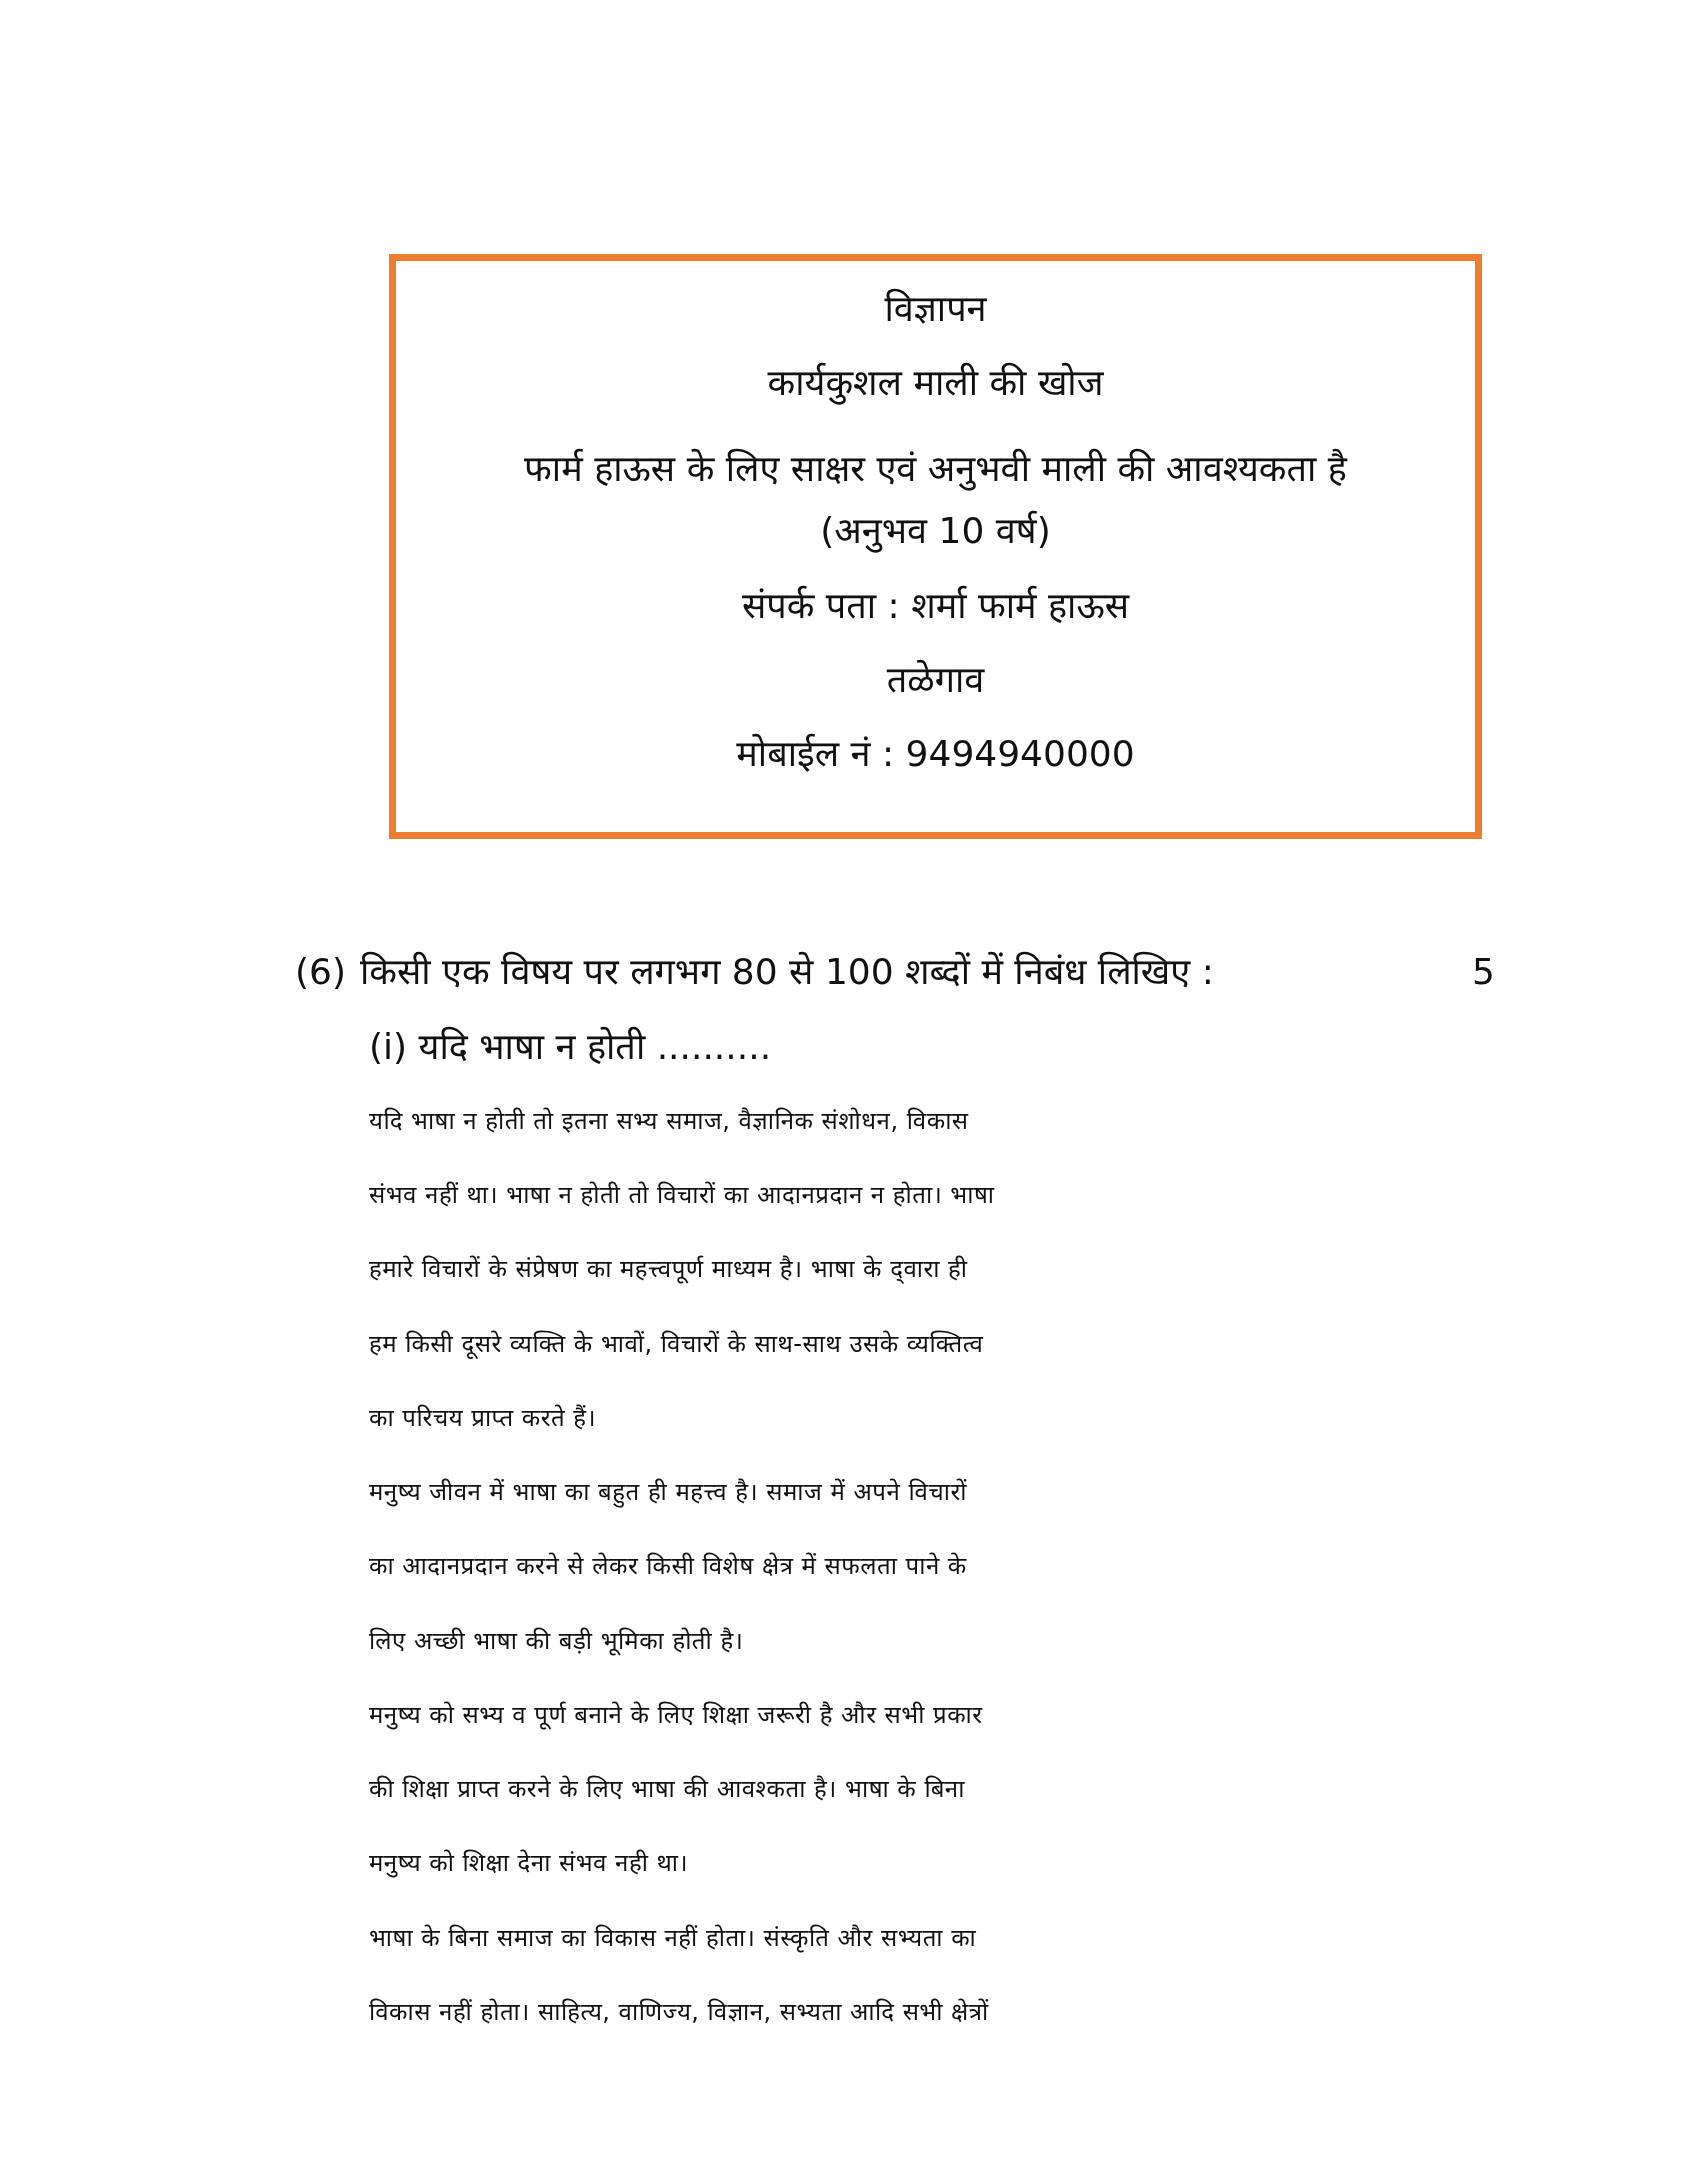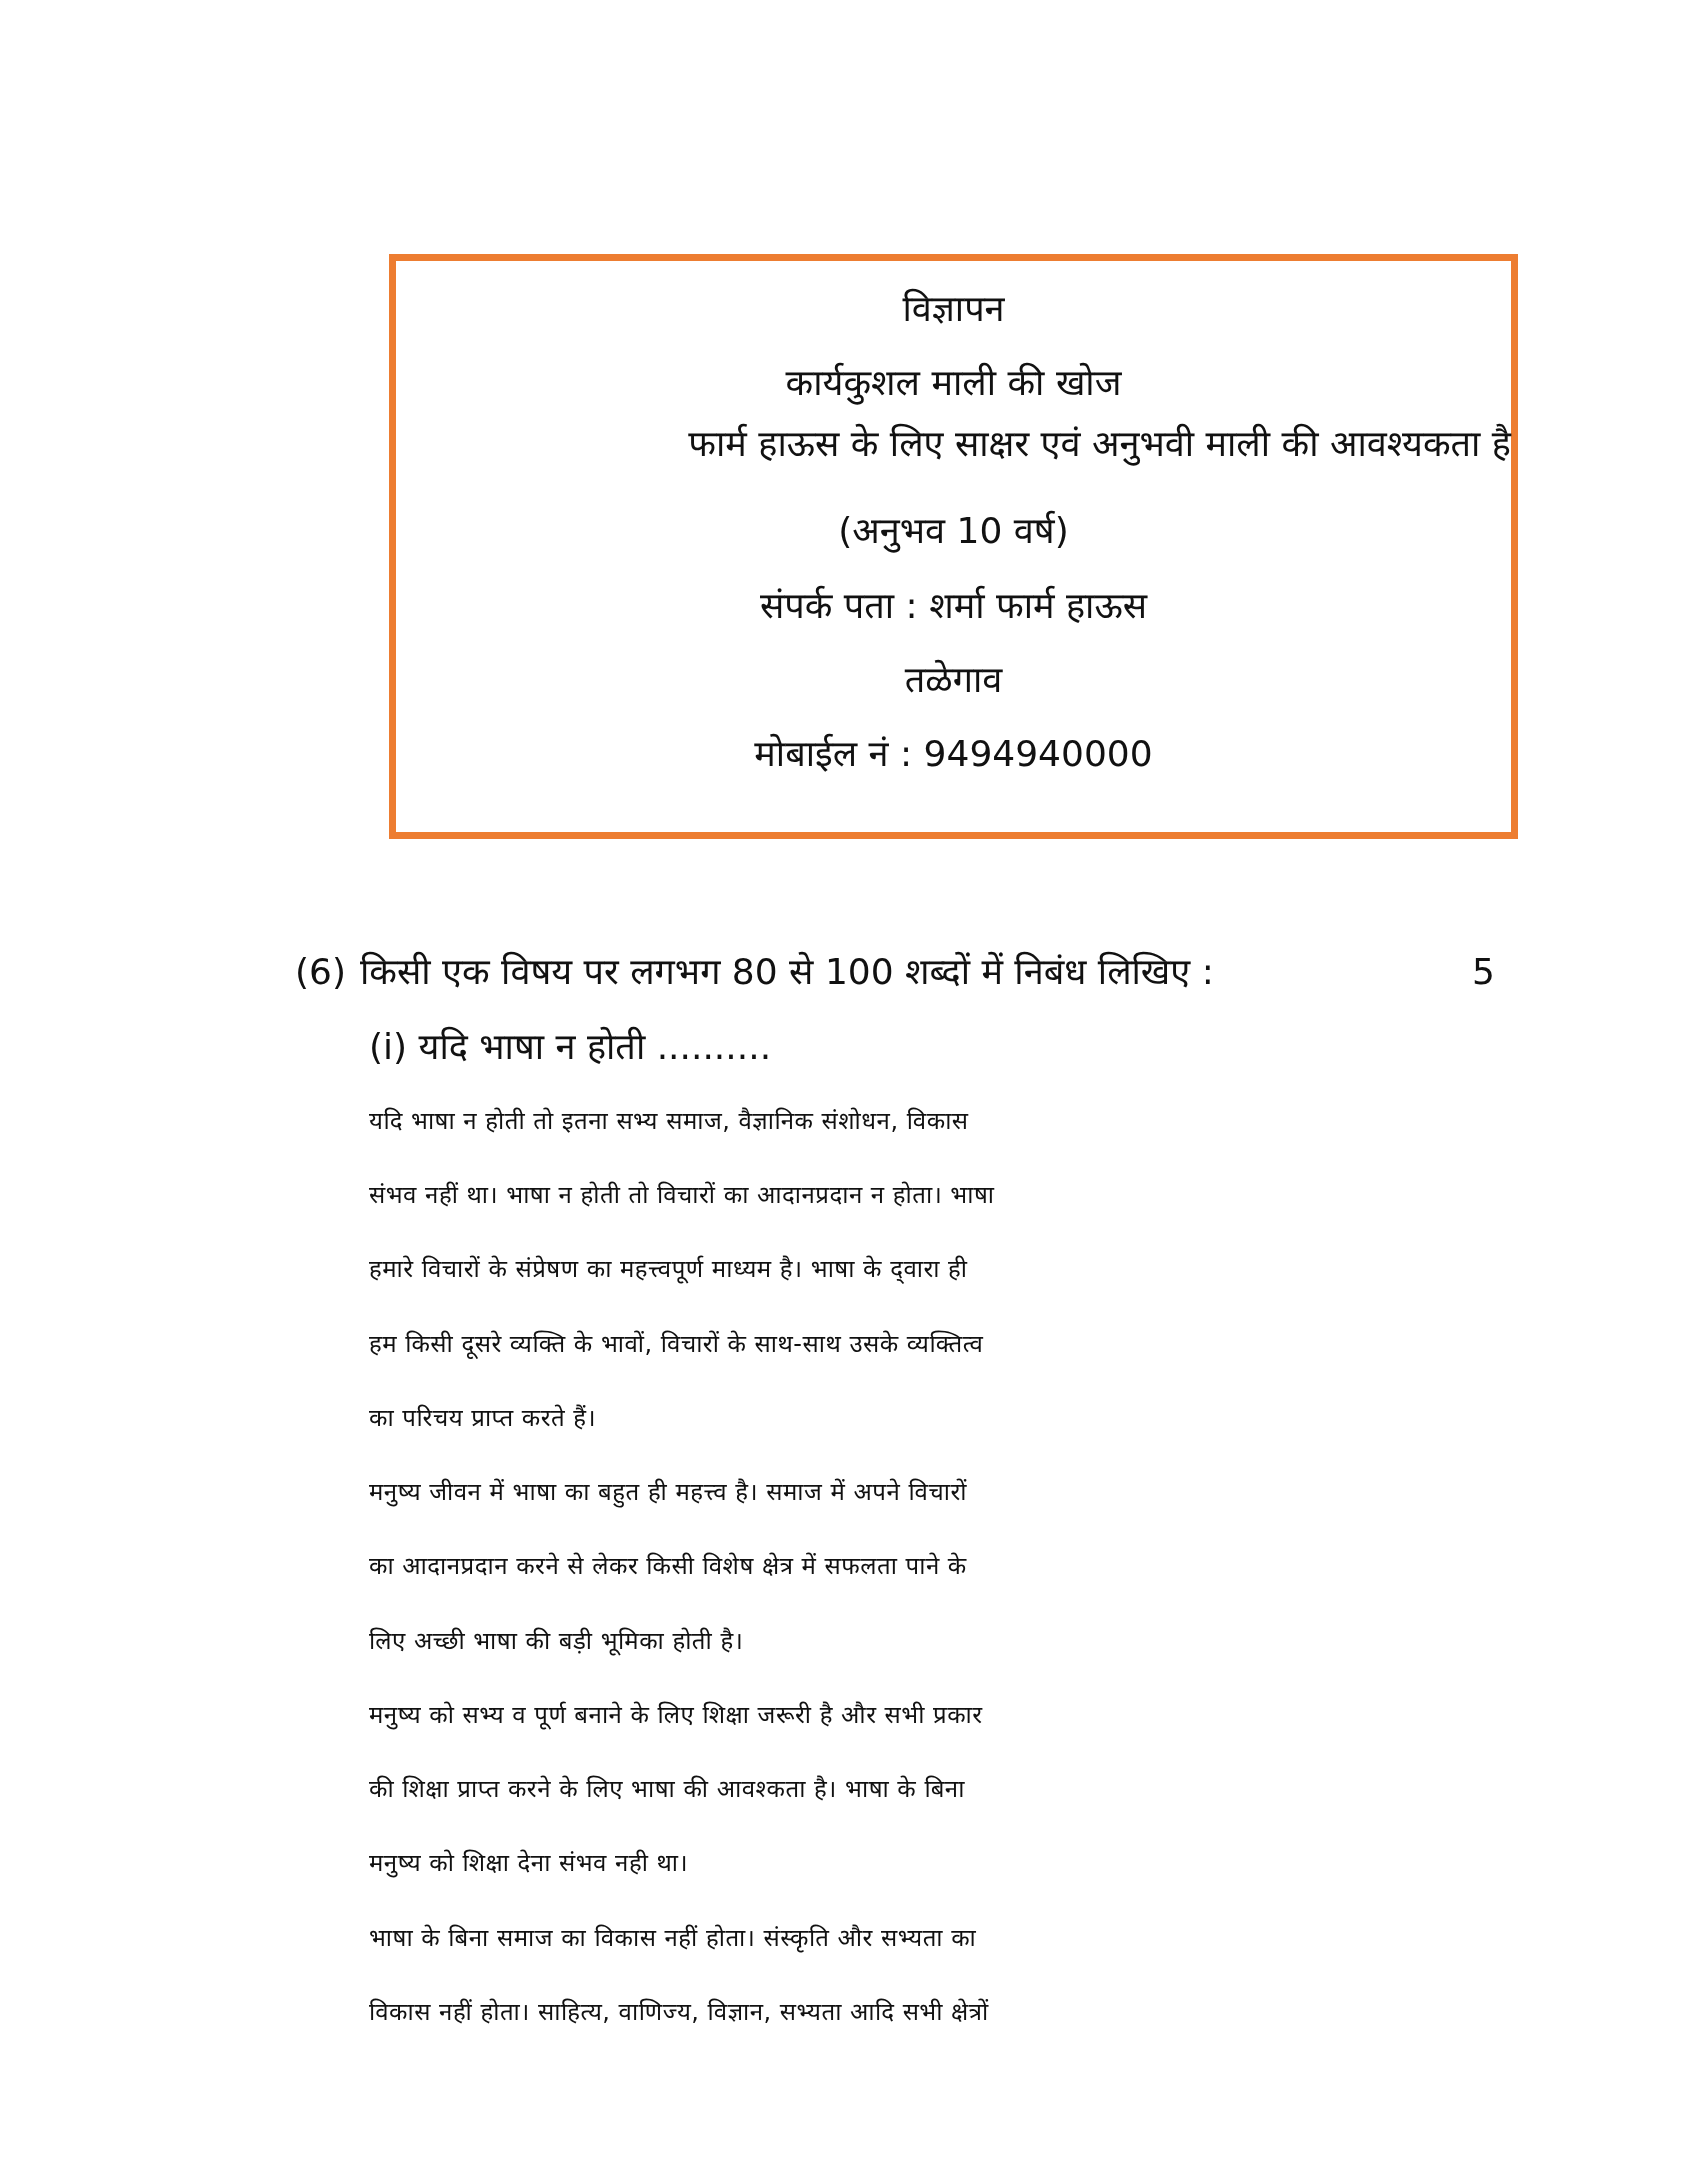--- a/index.html
+++ b/index.html
@@ -16,21 +16,20 @@
       color: #111111;
     }
     .ad-box {
       position: absolute;
       left: 389px;
       top: 254px;
       width: 1079px;
       height: 571px;
       border: 7px solid #ED7D31;
       box-sizing: content-box;
-      padding-left: 36px;
     }
     .ad-line {
       position: absolute;
       left: 0;
       right: 0;
       text-align: center;
       font-size: 36px;
       line-height: 44px;
       white-space: nowrap;
     }
@@ -59,21 +58,21 @@
       white-space: nowrap;
       letter-spacing: 0.5px;
     }
   </style>
 </head>
 <body>
 
 <div class="ad-box" style="border-color: rgb(237, 125, 49);">
   <div class="ad-line" style="top:26px;">विज्ञापन</div>
   <div class="ad-line" style="top:100px;">कार्यकुशल माली की खोज</div>
-  <div class="ad-line" style="top:161px;text-align:right;">फार्म हाऊस के लिए साक्षर एवं अनुभवी माली की आवश्यकता है</div>
+  <div class="ad-line" style="top:186px;">फार्म हाऊस के लिए साक्षर एवं अनुभवी माली की आवश्यकता है</div>
   <div class="ad-line" style="top:248px;">(अनुभव 10 वर्ष)</div>
   <div class="ad-line" style="top:323px;">संपर्क पता : शर्मा फार्म हाऊस</div>
   <div class="ad-line" style="top:397px;">तळेगाव</div>
   <div class="ad-line" style="top:471px;">मोबाईल नं : 9494940000</div>
 </div>
 
 <div class="q-line q-header">
   <span class="q-num">(6)</span><span>किसी एक विषय पर लगभग 80 से 100 शब्दों में निबंध लिखिए :</span>
   <span class="q-marks">5</span>
 </div>

